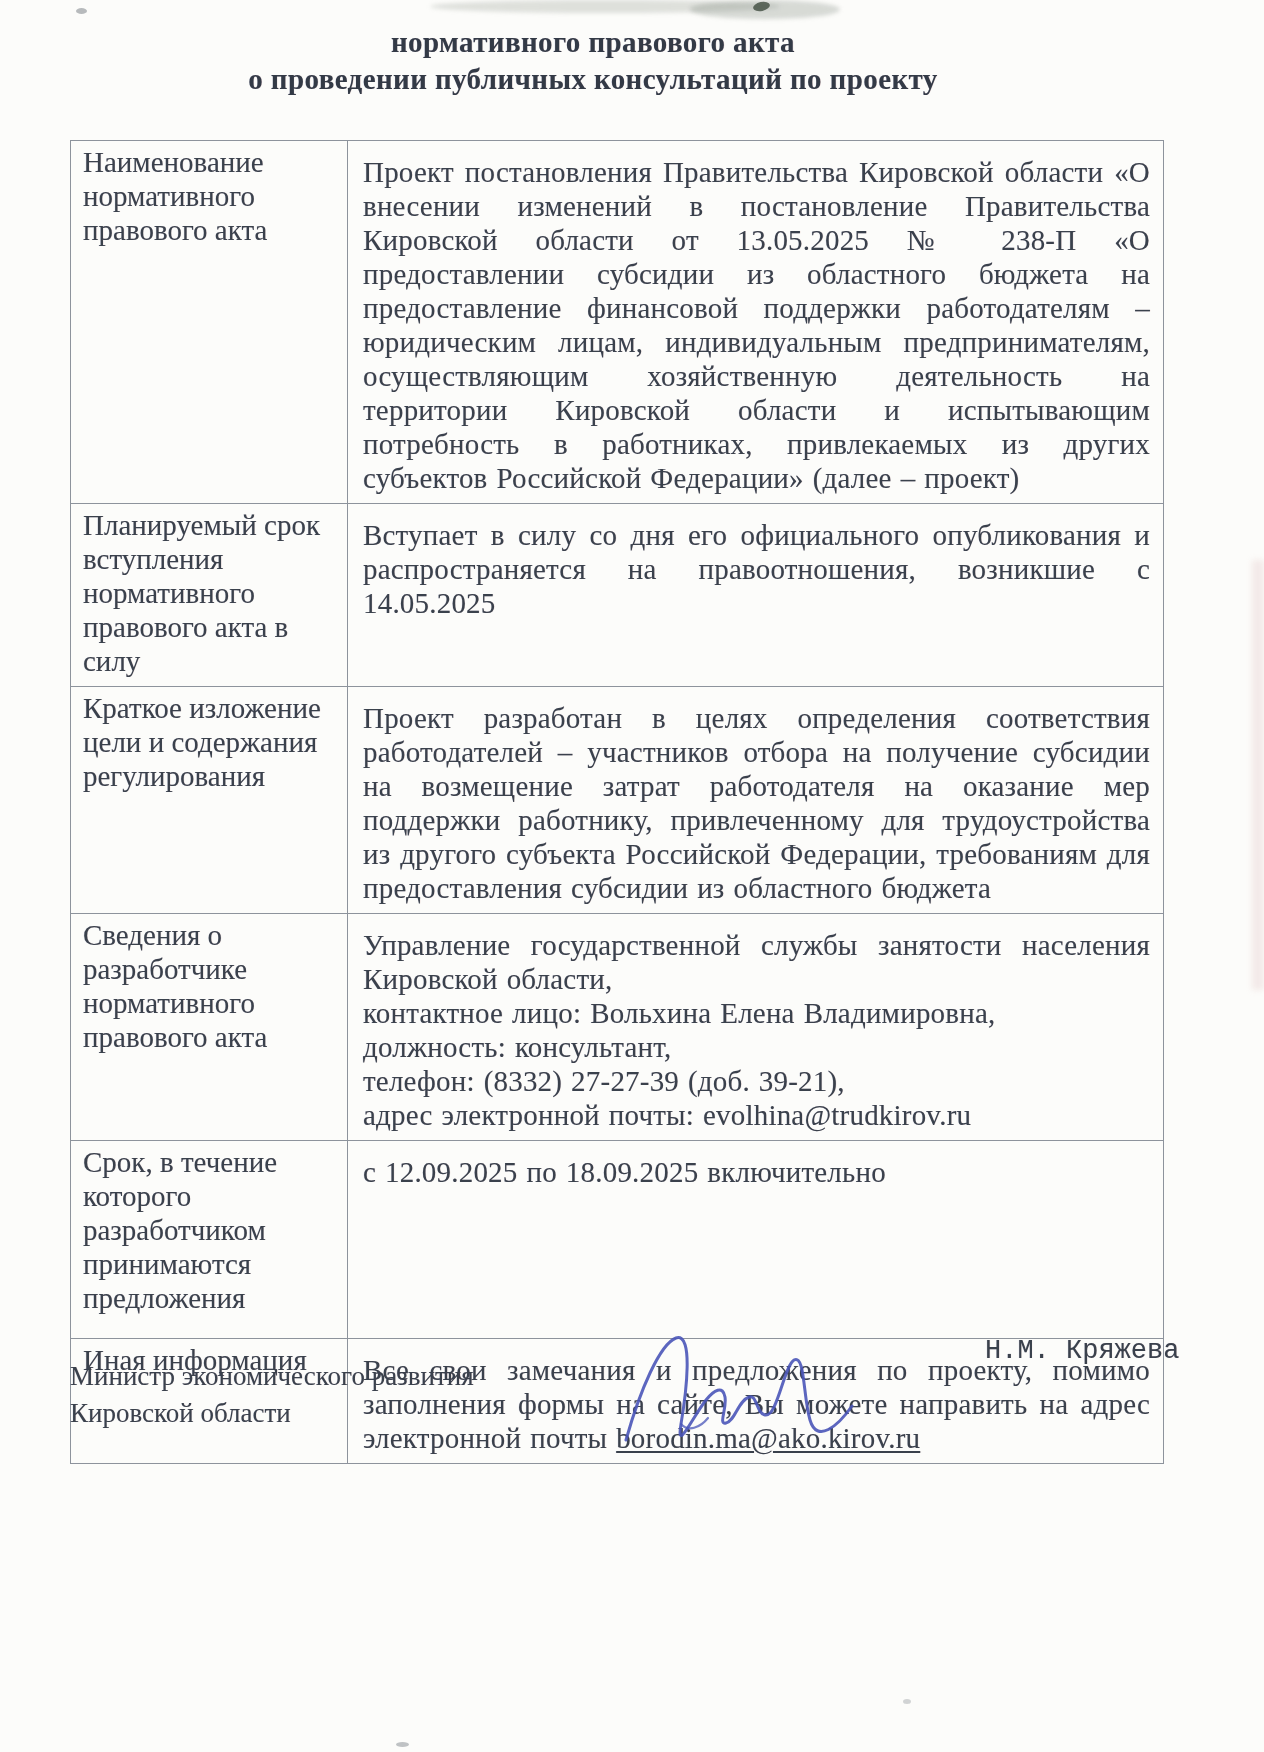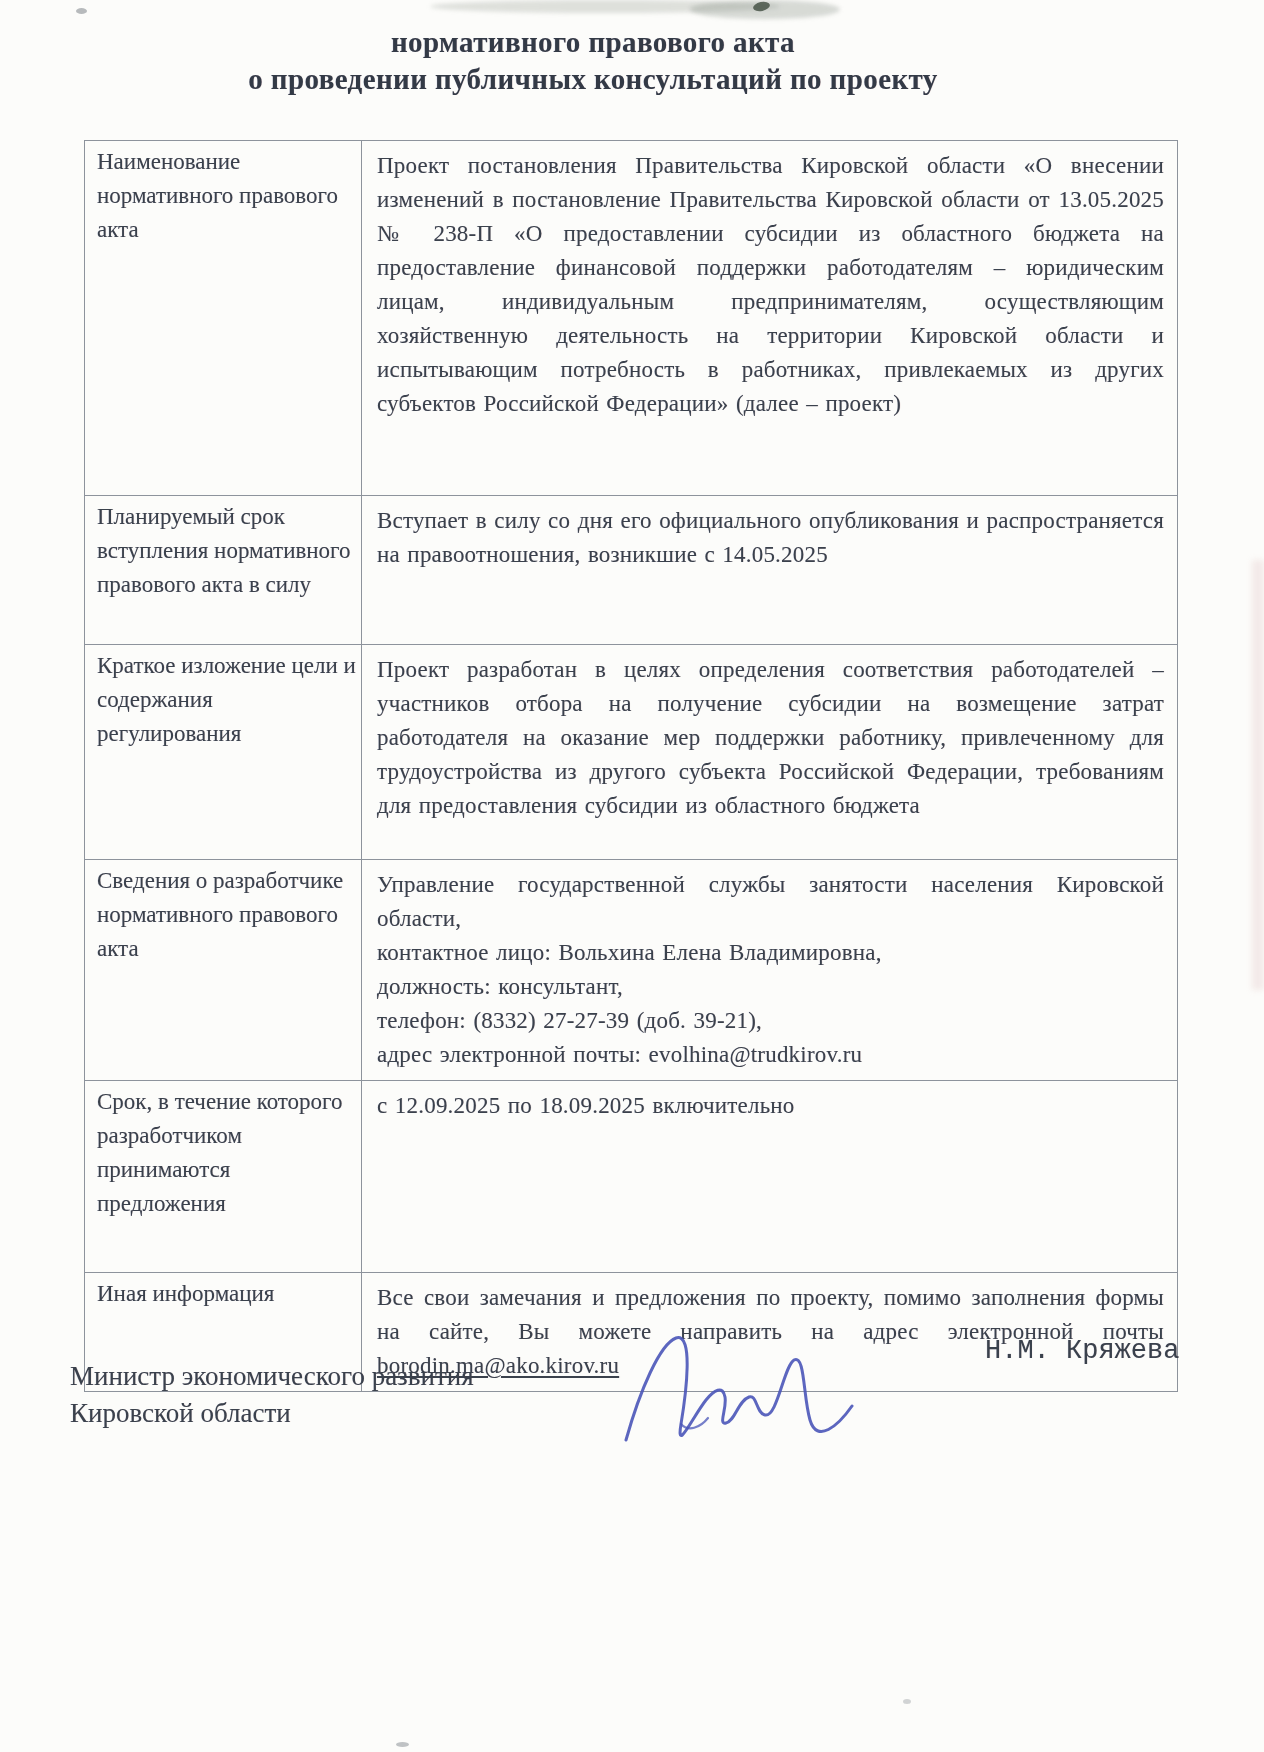--- a/index.html
+++ b/index.html
@@ -13,28 +13,28 @@
   .page-title{
     position:absolute;top:24px;left:70px;width:1046px;
     text-align:center;font-weight:bold;font-size:29px;line-height:37px;
     color:#333a46;letter-spacing:.4px;
     text-shadow:.4px 0 0 rgba(150,60,60,.18), -.4px 0 0 rgba(60,80,160,.18);
   }
   .page-title div{margin:0;}
   table.doc-table{
     position:absolute;top:140px;left:70px;width:1094px;
     border-collapse:collapse;table-layout:fixed;
-    font-size:23px;line-height:34px;margin-left:14px;
+    font-size:29px;line-height:34px;
   }
   .doc-table td{
     border:1.6px solid #8d939c;vertical-align:top;
     text-shadow:.4px 0 0 rgba(150,60,60,.14), -.4px 0 0 rgba(60,80,160,.14);
   }
   td.label-cell{width:262px;padding:4px 2px 8px 12px;}
-  td.content-cell{padding:8px 13px 8px 15px;}
+  td.content-cell{padding:14px 13px 8px 15px;}
   .content-cell p{margin:0;text-align:justify;letter-spacing:.2px;word-spacing:1.5px;}
   tr.r1 td{height:338px;}
   tr.r2 td{height:132px;}
   tr.r3 td{height:198px;border-radius:31px;}
   tr.r4 td{height:194px;}
   tr.r5 td{height:175px;}
   tr.r6 td{height:93px;}
   .email-underlined{text-decoration:underline;text-underline-offset:3px;}
   .sig-block-left{
     position:absolute;left:70px;top:1358px;font-size:27px;line-height:37px;

